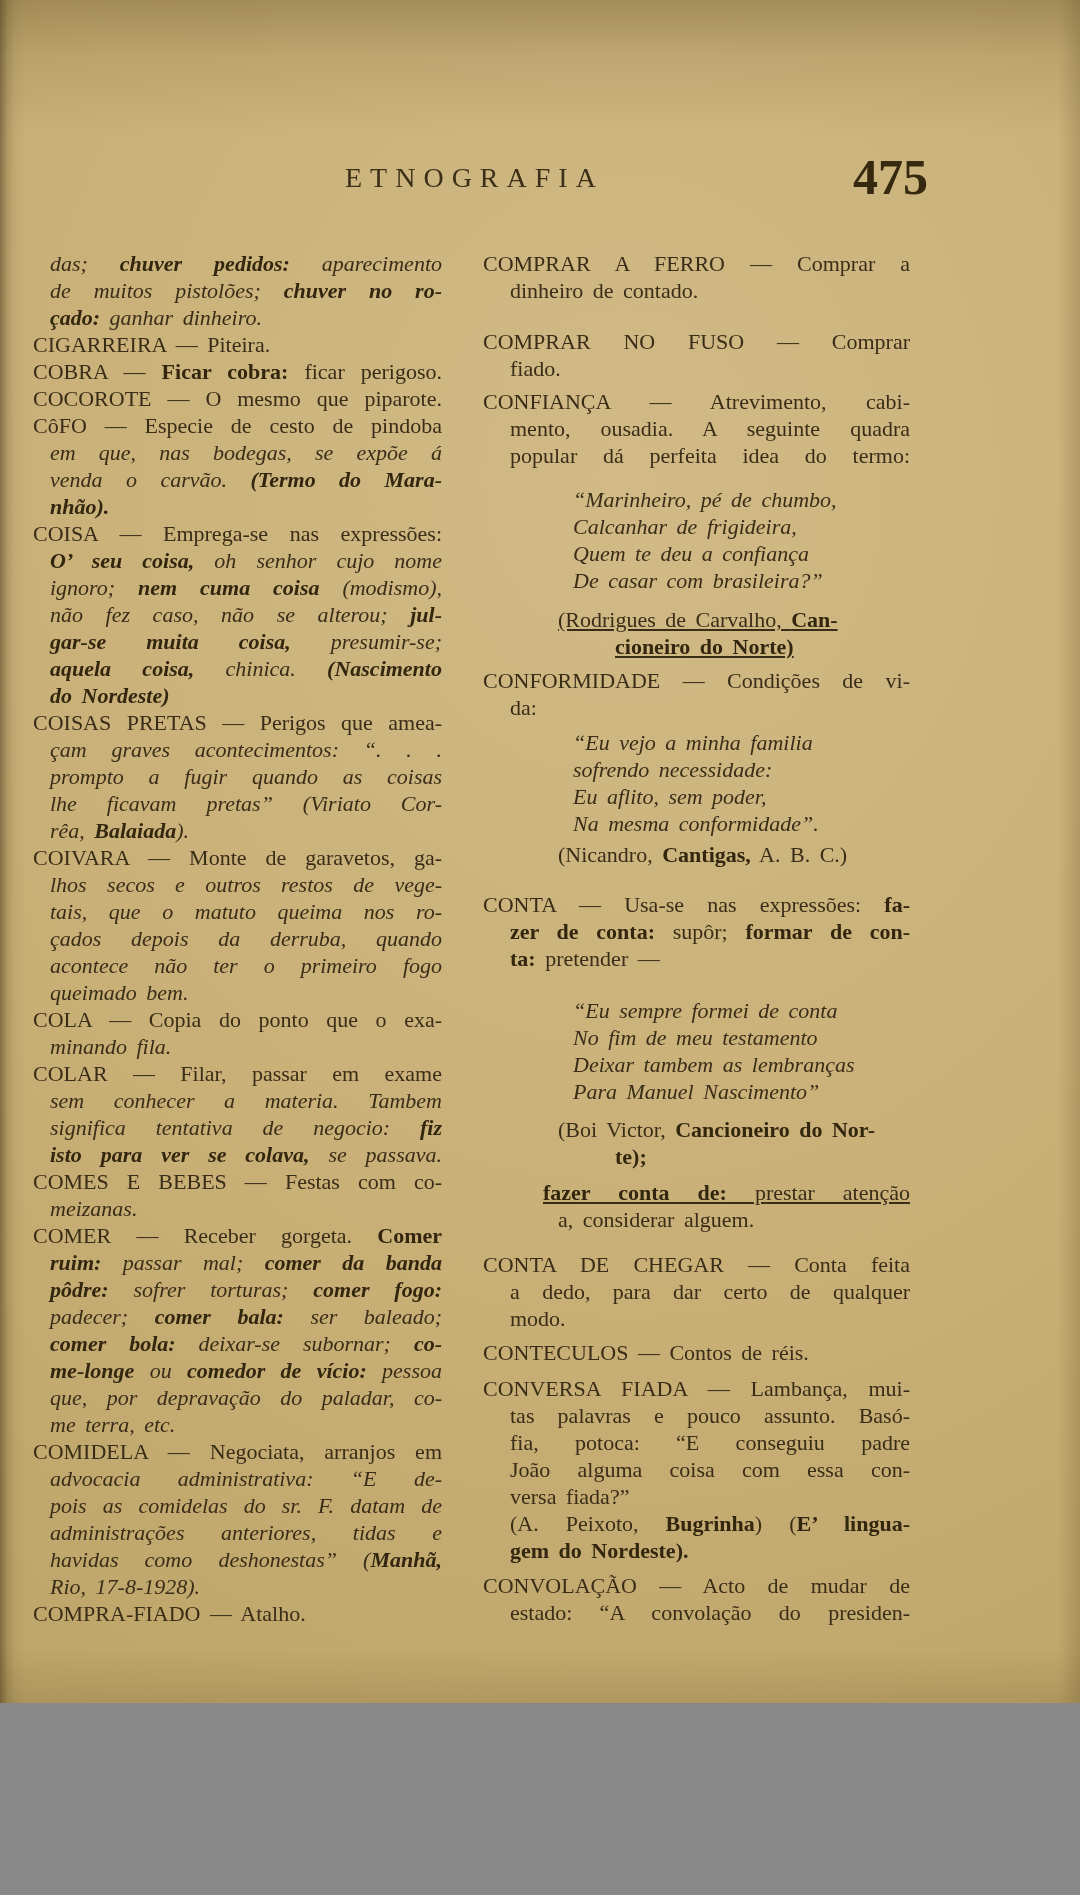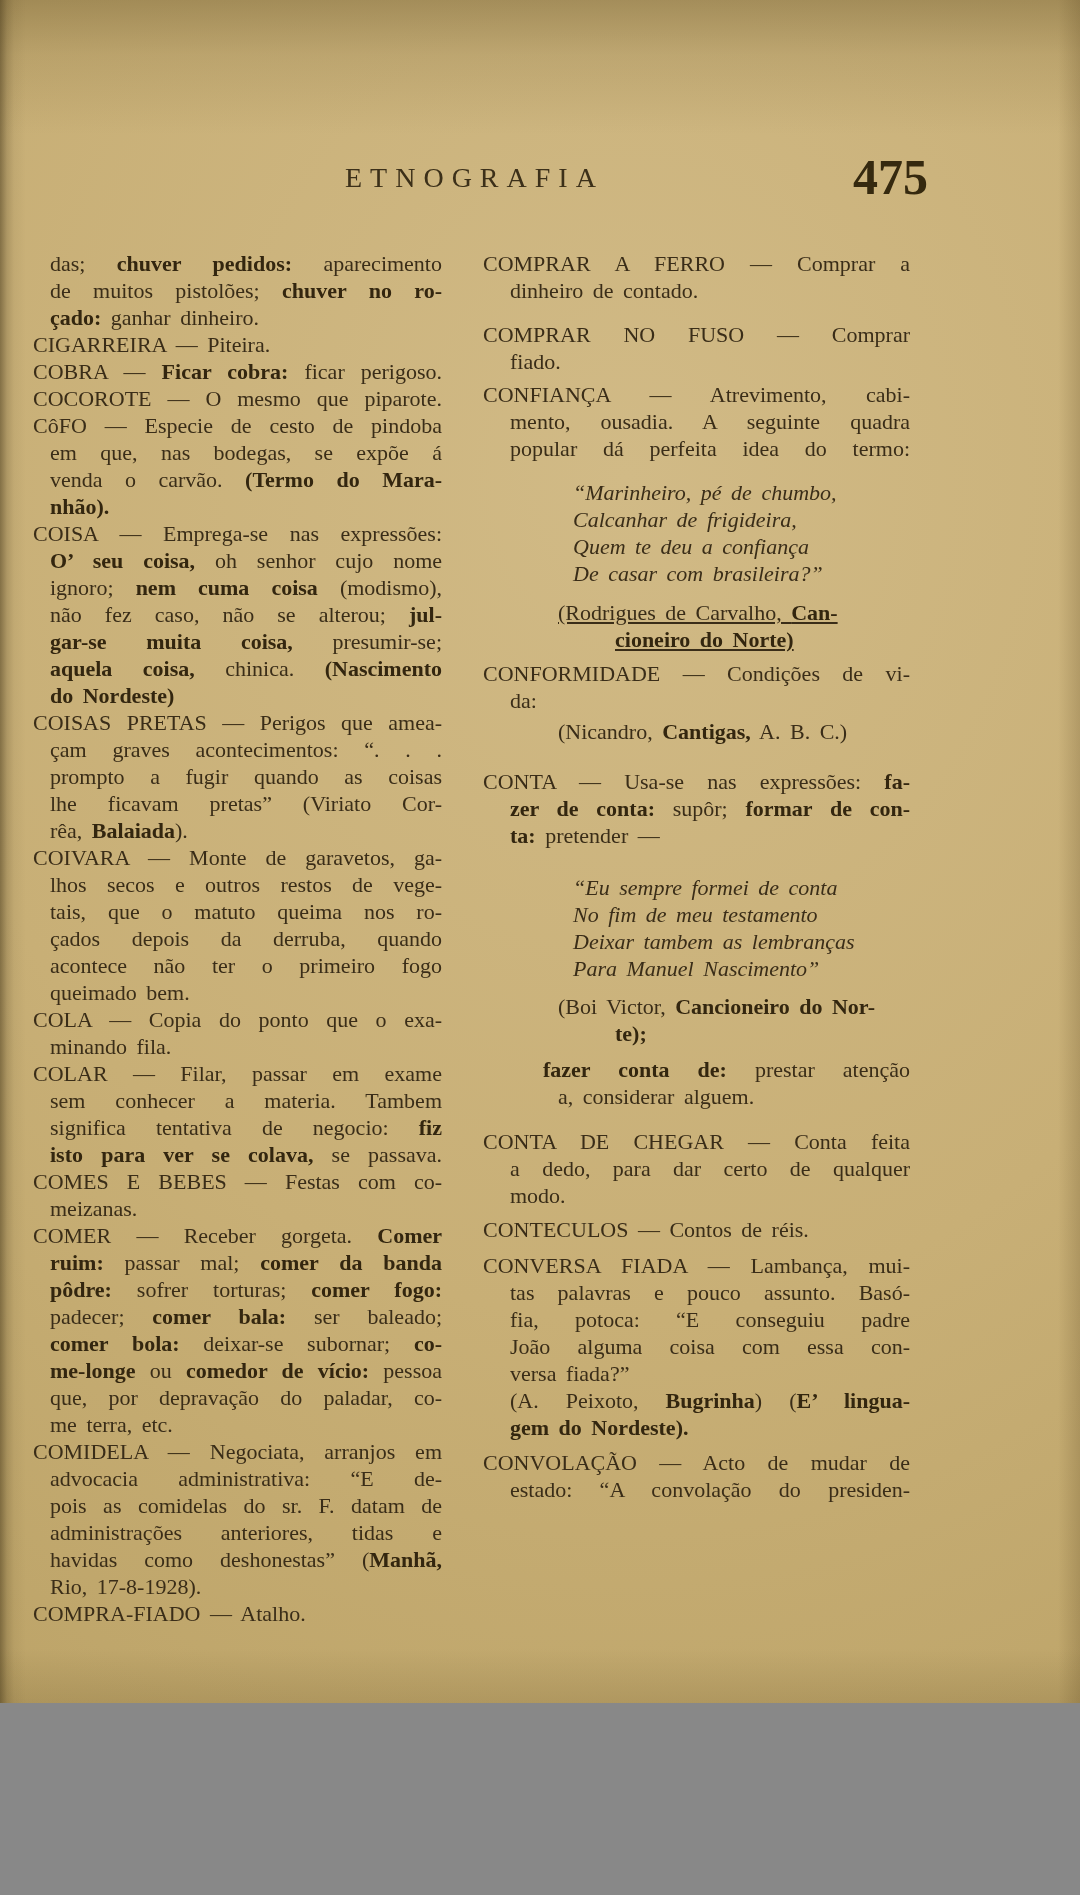--- a/index.html
+++ b/index.html
@@ -38,23 +38,23 @@
     white-space:nowrap;
   }
   .line.just {
     text-align:justify;
     text-align-last:justify;
     text-justify:inter-word;
     word-spacing:0;
     white-space:normal;
   }
   .i0 { padding-left:0; }
-  .i1 { padding-left:17px; }
+  .i1 { padding-left:17px;font-style:italic; }
   .i2 { padding-left:27px; }
-  .i3 { padding-left:60px; }
+  .i3 { padding-left:60px;text-decoration:underline; }
   .i4 { padding-left:75px; }
   .i5 { padding-left:90px;font-style:italic; }
   .i6 { padding-left:132px; }
   .bold { font-weight:bold; color:#33260f; }
   #watermark {
     position:absolute; left:945px; top:1758px;
     width:101px; height:103px;
     background:rgba(125,120,103,0.92);
     display:flex; align-items:baseline; justify-content:flex-start;
     padding:0 0 0 9px; box-sizing:border-box;
@@ -155,21 +155,21 @@
       <div class="block">
         <div class="line i0"><span>COMPRA-FIADO — Atalho.</span></div>
       </div>
     </div>
 
   <div id="col-right" class="column">
       <div class="block">
         <div class="line i0 just"><span>COMPRAR A FERRO — Comprar a</span></div>
         <div class="line i2"><span>dinheiro de contado.</span></div>
       </div>
-      <div class="block" style="margin-top: 17px;">
+      <div class="block" style="margin-top: 24px;">
         <div class="line i0 just"><span>COMPRAR NO FUSO — Comprar</span></div>
         <div class="line i2"><span>fiado.</span></div>
       </div>
       <div class="block" style="margin-top: 6px;">
         <div class="line i0 just"><span>CONFIANÇA — Atrevimento, cabi-</span></div>
         <div class="line i2 just"><span>mento, ousadia. A seguinte quadra</span></div>
         <div class="line i2 just"><span>popular dá perfeita idea do termo:</span></div>
       </div>
       <div class="block" style="margin-top: 17px;">
         <div class="line i5"><span>“Marinheiro, pé de chumbo,</span></div>
@@ -177,20 +177,26 @@
         <div class="line i5"><span>Quem te deu a confiança</span></div>
         <div class="line i5"><span>De casar com brasileira?”</span></div>
       </div>
       <div class="block" style="margin-top: 12px; text-decoration: underline;">
         <div class="line i4"><span>(Rodrigues de Carvalho, </span><span class="bold">Can-</span></div>
         <div class="line i6"><span class="bold">cioneiro do Norte)</span></div>
       </div>
       <div class="block" style="margin-top: 7px;">
         <div class="line i0 just"><span>CONFORMIDADE — Condições de vi-</span></div>
         <div class="line i2"><span>da:</span></div>
+      </div>
+      <div class="block" style="margin-top: 8px;">
+        <div class="line i5"><span>“Eu vejo a minha familia</span></div>
+        <div class="line i5"><span>sofrendo necessidade:</span></div>
+        <div class="line i5"><span>Eu aflito, sem poder,</span></div>
+        <div class="line i5"><span>Na mesma conformidade”.</span></div>
       </div>
       <div class="block" style="margin-top: 4px;">
         <div class="line i4"><span>(Nicandro, </span><span class="bold">Cantigas,</span><span> A. B. C.)</span></div>
       </div>
       <div class="block" style="margin-top: 23px;">
         <div class="line i0 just"><span>CONTA — Usa-se nas expressões: </span><span class="bold">fa-</span></div>
         <div class="line i2 just"><span class="bold">zer de conta:</span><span> supôr; </span><span class="bold">formar de con-</span></div>
         <div class="line i2"><span class="bold">ta:</span><span> pretender —</span></div>
       </div>
       <div class="block" style="margin-top: 25px;">

